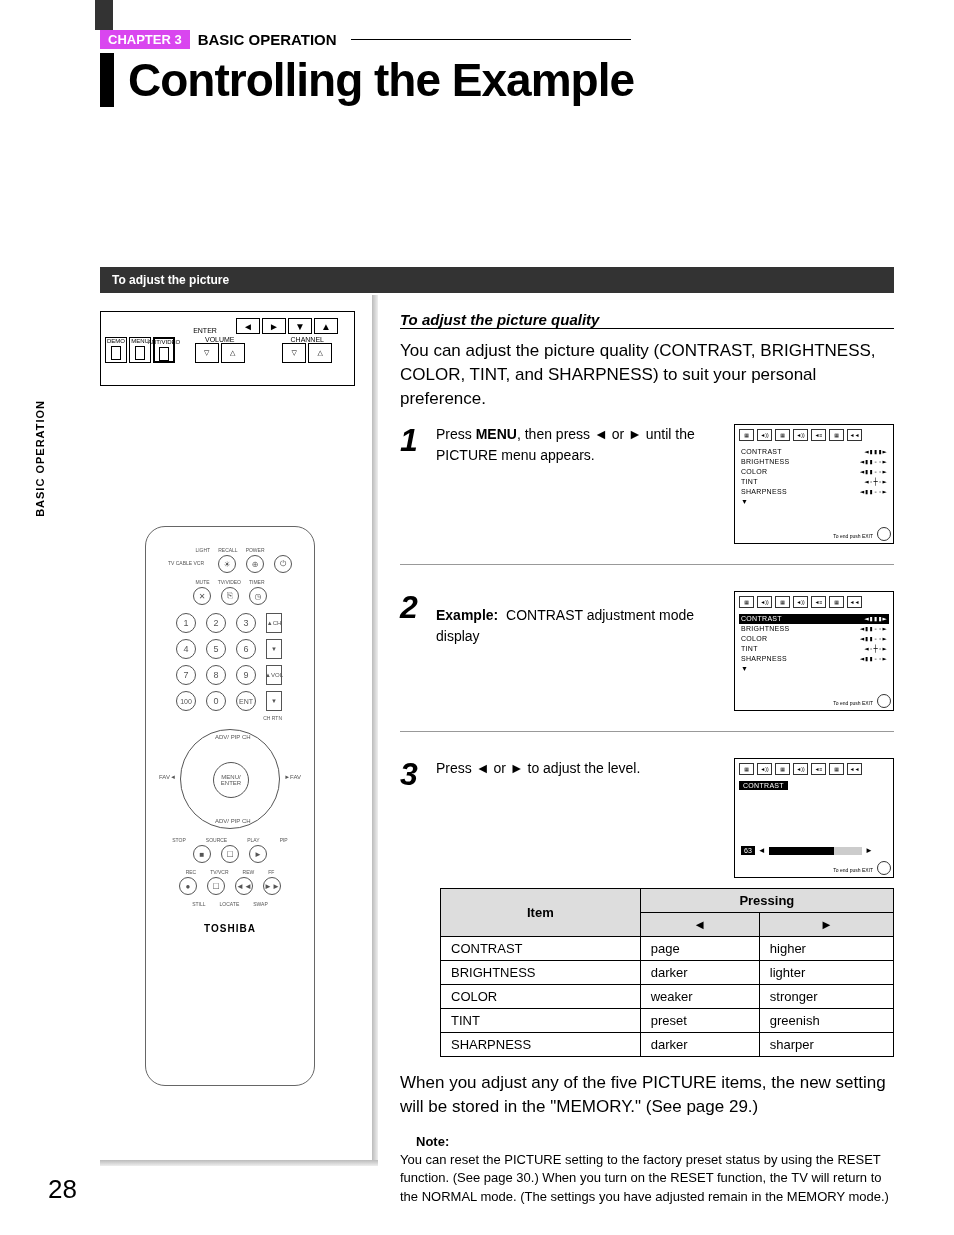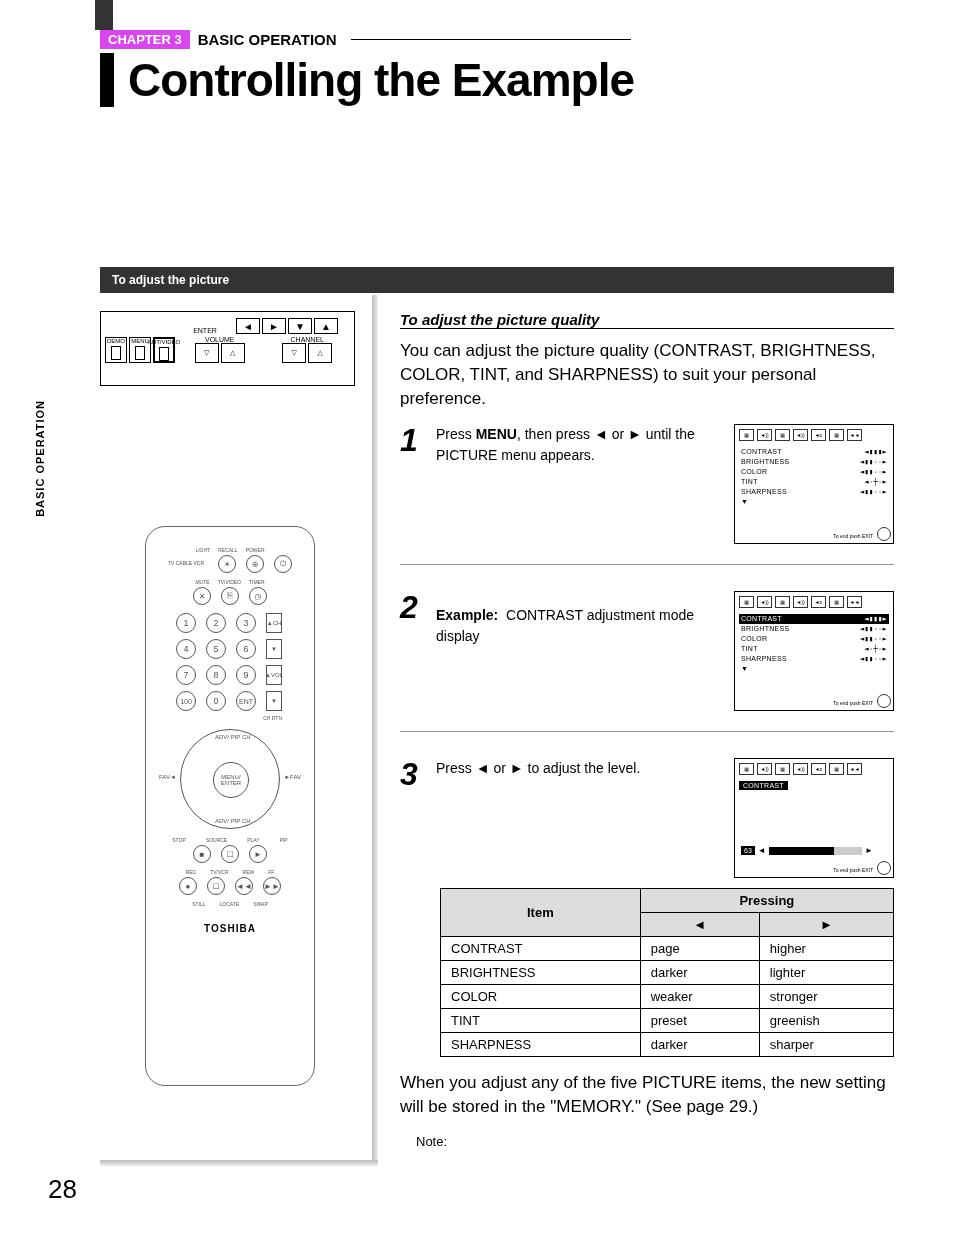--- a/index.html
+++ b/index.html
@@ -227,21 +227,21 @@
   }
   table.adjust th, table.adjust td {
     border: 1px solid #000;
     padding: 4px 10px;
     text-align: left;
   }
   table.adjust th { background:#ddd; text-align:center; font-weight:bold;}
   table.adjust .arrow-cell { text-align:center; }
 
   .note-block { font-size:13px; line-height:1.4; margin-top:10px;}
-  .note-block b { font-weight:normal;padding-left:16px; }
+  .note-block b { font-weight:bold;padding-left:16px; }
 
   .page-num {
     position:absolute;
     left: 48px;
     bottom: 30px;
     font-size: 26px;
     font-weight: normal;
   }
   .shadow-bar-v {
     position:absolute;
@@ -565,20 +565,21 @@
               <td>darker</td>
               <td>sharper</td>
             </tr>
       </tbody>
         </table>
 
       <p>When you adjust any of the five PICTURE items, the new setting will be stored in the "MEMORY." (See page 29.)</p>
 
       <div class="note-block">
         <b>Note:</b><br>
+        <span>You can reset the PICTURE setting to the factory preset status by using the RESET function. (See page 30.) When you turn on the RESET function, the TV will return to the NORMAL mode. (The settings you have adjusted remain in the MEMORY mode.)</span>
       </div>
     </div>
   </div>
 </div>
 
 <div class="shadow-bar-v"></div>
 <div class="shadow-bar-h"></div>
 
 <div class="page-num">28</div>
 

